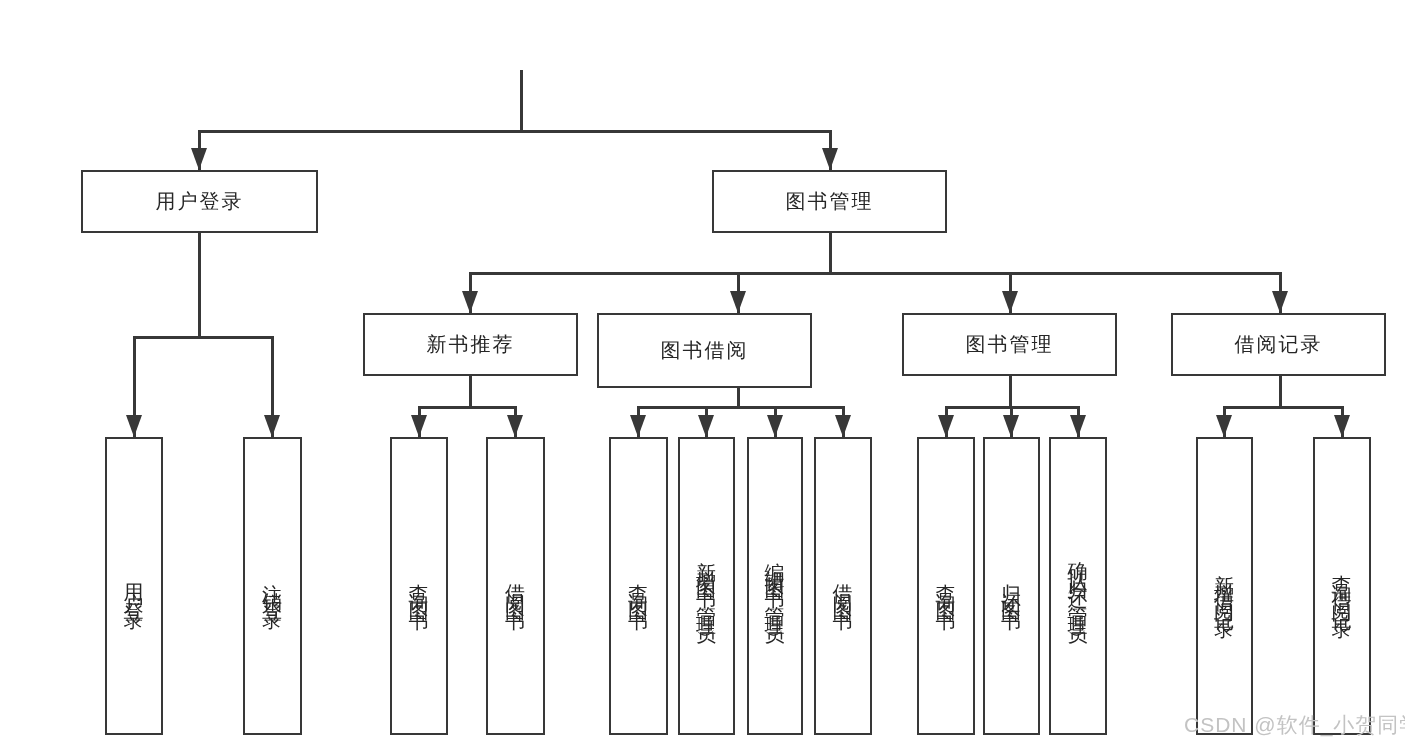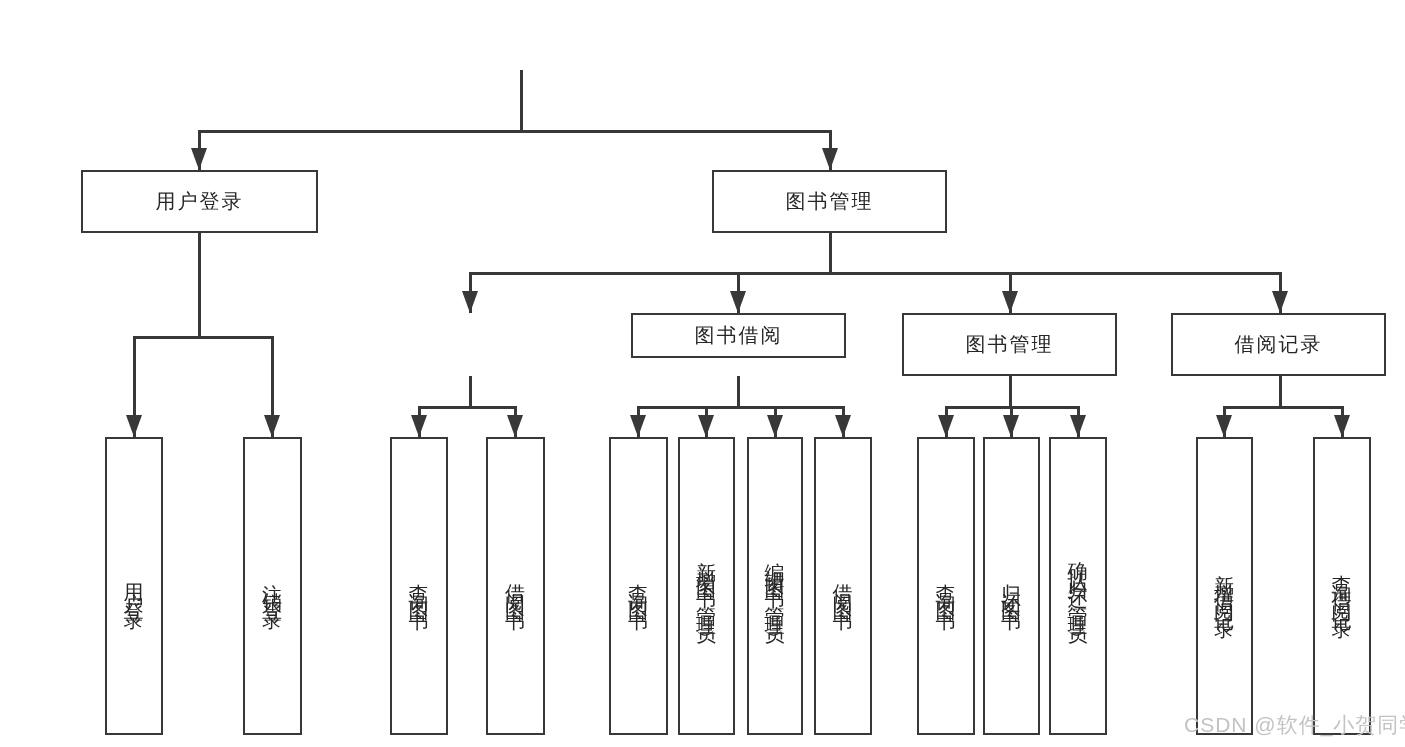--- a/index.html
+++ b/index.html
@@ -94,21 +94,24 @@
   <div class="ah" style="left:1334px;top:415px"></div>
 
 
   <div class="box hnode" style="left:81px;top:170px;width:237px;height:63px">
     <span>用户登录</span>
   </div>
   <div class="box hnode" style="left:712px;top:170px;width:235px;height:63px">
     <span>图书管理</span>
   </div>
 
-  <div class="box hnode" style="left:631px;top:313px;width:215px;height:45px">
+  <div class="box hnode" style="left:363px;top:313px;width:215px;height:63px">
+    <span>新书推荐</span>
+  </div>
+  <div class="box hnode" style="left:597px;top:313px;width:215px;height:75px">
     <span>图书借阅</span>
   </div>
   <div class="box hnode" style="left:902px;top:313px;width:215px;height:63px">
     <span>图书管理</span>
   </div>
   <div class="box hnode" style="left:1171px;top:313px;width:215px;height:63px">
     <span>借阅记录</span>
   </div>
 
   <div class="box vert" style="left:105px;top:437px;width:58px;height:298px">

